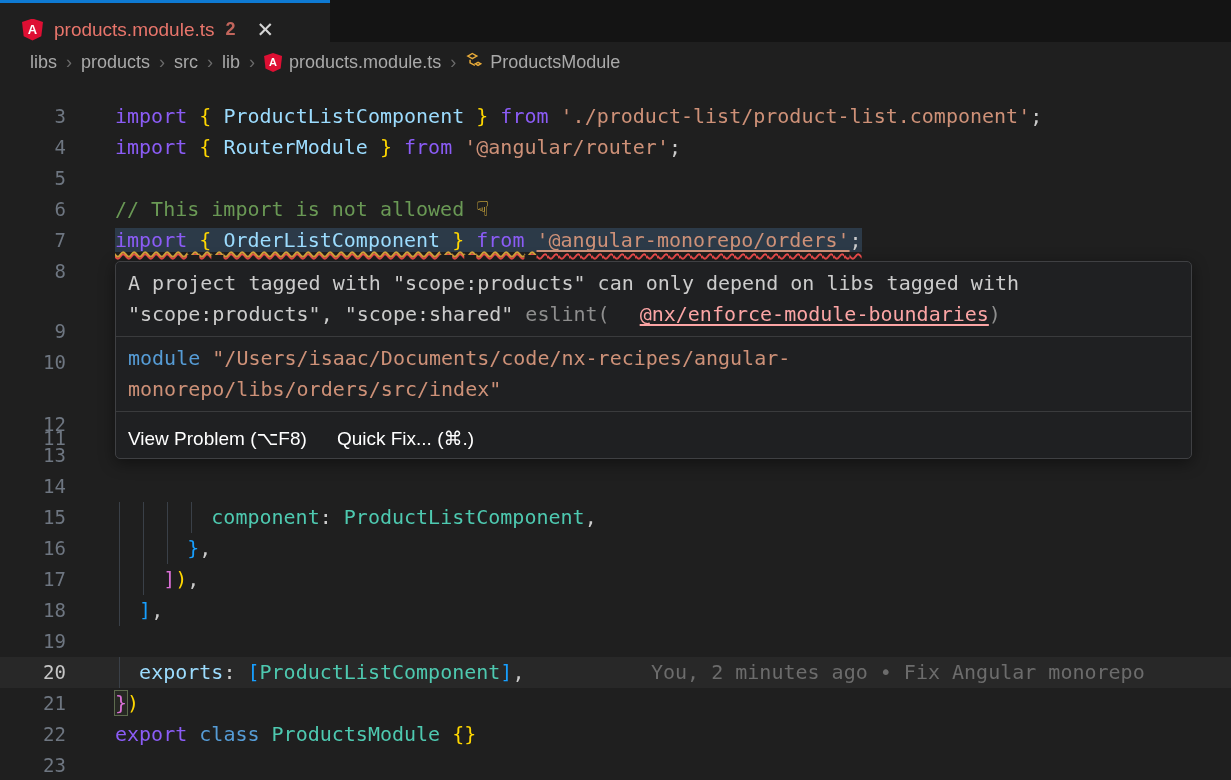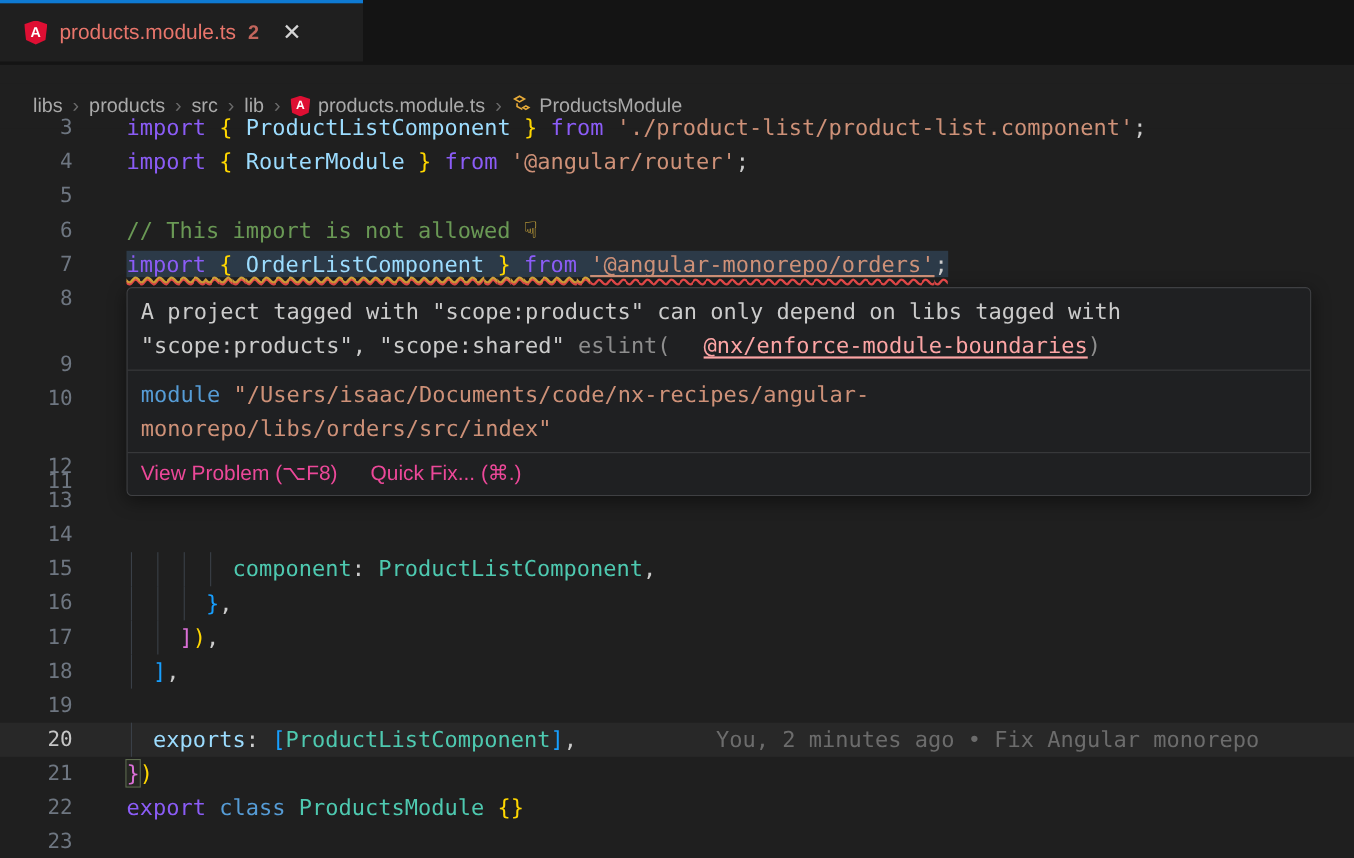--- a/index.html
+++ b/index.html
@@ -13,21 +13,21 @@
   .tab-title{color:#e8756b;font-size:19px;white-space:nowrap;}
   .tab-badge{color:#c2655c;font-size:18px;font-weight:bold;}
   .tab-close{color:#d4d4d4;font-size:21px;margin-left:10px;line-height:1;}
   .ng-icon{width:21px;height:22px;background:#de0f33;flex:none;
            clip-path:polygon(50% 0%,100% 16%,92% 81%,50% 100%,8% 81%,0% 16%);
            display:flex;align-items:center;justify-content:center;}
   .ng-icon span{color:#fff;font-weight:bold;font-size:13px;line-height:1;}
   .ng-icon.small{width:18px;height:19px;}
   .ng-icon.small span{font-size:11px;}
   
-  .breadcrumb{position:absolute;top:76px;left:0;right:0;height:41px;background:#1f1f1f;
+  .breadcrumb{position:absolute;top:42px;left:0;right:0;height:41px;background:#1f1f1f;
               display:flex;align-items:center;padding-left:30px;gap:9px;font-size:18px;color:#a9a9a9;}
   .crumb{display:flex;align-items:center;gap:7px;cursor:pointer;white-space:nowrap;}
   .crumb-sep{color:#6b6b6b;font-size:18px;}
   .class-icon{width:18px;height:18px;flex:none;}
   
   .editor{position:absolute;top:100px;left:0;right:0;bottom:0;}
   .rows{position:absolute;left:0;top:-100px;right:0;height:780px;
         font-family:"DejaVu Sans Mono",monospace;font-size:20px;}
   .lnum{position:absolute;width:66px;height:31px;line-height:31px;text-align:right;
         color:#6e7681;font-size:19px;cursor:pointer;}
@@ -53,21 +53,21 @@
          background:#1f2022;border:1px solid #3f4043;border-radius:5px;z-index:10;
          box-shadow:0 4px 16px rgba(0,0,0,.45);
          font-family:"DejaVu Sans Mono",monospace;font-size:20px;color:#cccccc;}
   .hv-sec{padding:6px 12px;}
   .hv-sec + .hv-sec, .hv-actions{border-top:1px solid #3a3b3d;}
   .hv-line{line-height:31px;white-space:pre;}
   .c-txt{color:#cccccc}.c-dim{color:#8e8e8e}.c-kwb{color:#569CD6}
   .c-link{color:#fca5a5;text-decoration:underline;text-underline-offset:3px;cursor:pointer;margin-left:30px;}
   .hv-actions{display:flex;gap:30px;padding:7px 12px;
               font-family:"Liberation Sans",sans-serif;font-size:19px;line-height:24px;}
-  .hv-action{color:#ec4899;cursor:pointer;white-space:nowrap;}
+  .hv-action{color:#ffffff;cursor:pointer;white-space:nowrap;margin-top:8px;}
 </style>
 </head>
 <body>
 
 <div class="screen">
 
   <div class="tabstrip">
     <div class="tab">
       <div class="ng-icon">
         <span>A</span>

